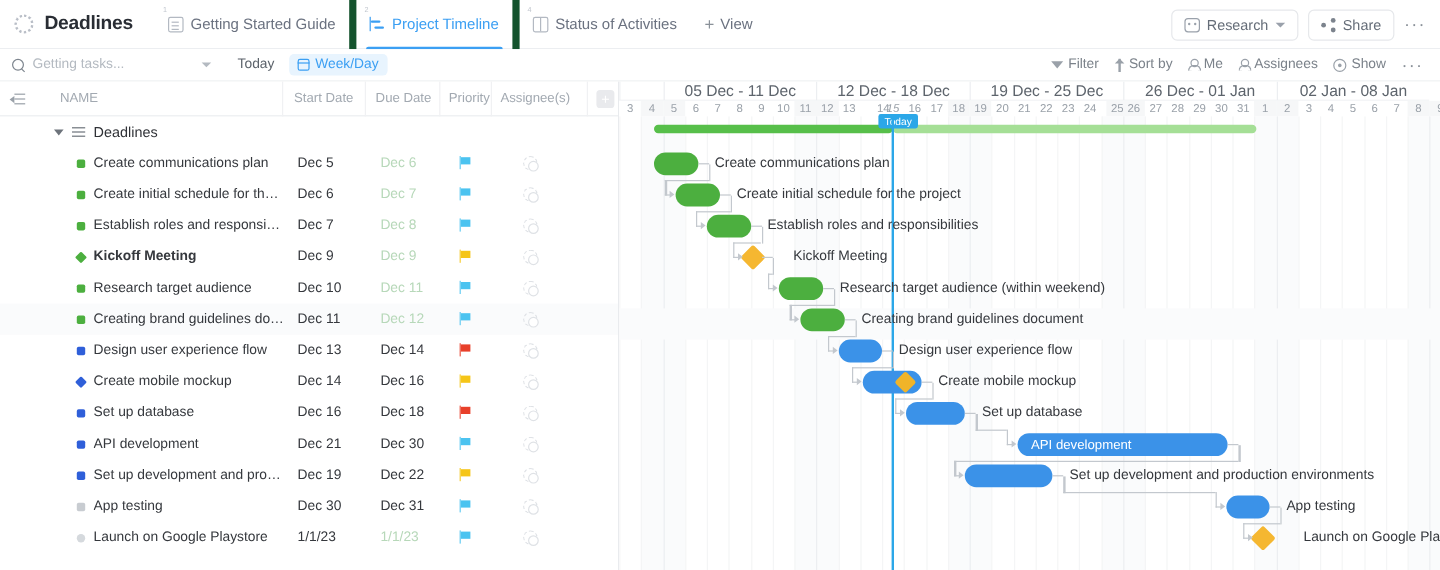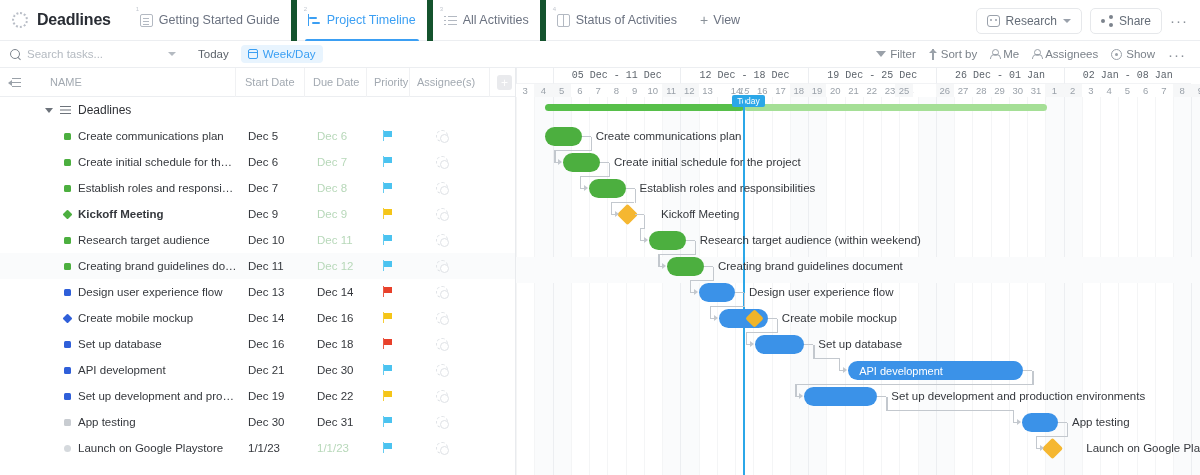--- a/index.html
+++ b/index.html
@@ -219,23 +219,23 @@
     border-radius: 50%; border: 1.2px solid #dfe2e6; background: #fff;
   }
 
   
   .gantt-pane {
     position: absolute; left: 516px; top: 68px; width: 684px; height: 407px;
     overflow: hidden; background: #fff;
   }
   .gantt-head { position: absolute; left: 0; top: 0; width: 684px; height: 29px; }
   .wk-cell {
-    position: absolute; top: 0; height: 16px; font-size: 10px; color: #5d646c;
+    position: absolute; top: 0; height: 16px; font-size: 13px; color: #5d646c;
     display: flex; align-items: center; justify-content: center;
-    border-left: 1px solid #eceef1; border-bottom: 1px solid #f2f3f5; font-family: Liberation Mono, monospace;
+    border-left: 1px solid #eceef1; border-bottom: 1px solid #f2f3f5;
   }
   .day-cell {
     position: absolute; top: 16px; height: 13px; width: 18.25px;
     font-size: 9.5px; color: #9aa1a9;
     display: flex; align-items: center; justify-content: center;
   }
   .day-cell.wknd { background: #f6f7f8; }
   .gantt-body { position: absolute; left: 0; top: 29px; width: 684px; height: 378px; }
   .vline { position: absolute; top: 0; bottom: 0; width: 1px; background: #f4f5f6; }
   .vline.wkstart { background: #eceef1; }
@@ -295,25 +295,20 @@
         <span>Getting Started Guide</span>
       </div>
       <div class="vtab active">
         <span class="tnum">2</span>
         <span class="mini-ic ic-gantt">
             <i></i>
           </span>
         <span>Project Timeline</span>
       </div>
       <div class="vtab">
-        <span class="tnum">3</span>
-        <span class="mini-ic ic-list"></span>
-        <span>All Activities</span>
-      </div>
-      <div class="vtab">
         <span class="tnum">4</span>
         <span class="mini-ic ic-board"></span>
         <span>Status of Activities</span>
       </div>
       <div class="addview">
         <span class="plus-g">+</span>
         <span>View</span>
       </div>
     </div>
 
@@ -331,21 +326,21 @@
           </span>
         <span>Share</span>
       </div>
       <div class="dots3">···</div>
     </div>
   </div>
 
   <div class="toolbar">
     <div class="searchbox">
       <span class="magnifier"></span>
-      <span class="search-ph">Search tasks...</span>
+      <span class="search-ph">Getting tasks...</span>
     </div>
     <div class="tb-caret"></div>
     <div class="tb-today">Today</div>
     <div class="tb-weekday">
       <span class="cal-ic"></span>
       <span>Week/Day</span>
     </div>
 
     <div class="toolbar-right">
       <div class="tr-item">
@@ -525,21 +520,21 @@
         <div class="day-cell" style="left: 219px; font-style: italic;">15</div>
         <div class="day-cell" style="left: 237.25px;">16</div>
         <div class="day-cell" style="left: 255.5px;">17</div>
         <div class="day-cell wknd" style="left: 273.75px;">18</div>
         <div class="day-cell wknd" style="left: 292px;">19</div>
         <div class="day-cell" style="left: 310.25px;">20</div>
         <div class="day-cell" style="left: 328.5px;">21</div>
         <div class="day-cell" style="left: 346.75px;">22</div>
         <div class="day-cell" style="left: 365px;">23</div>
         <div class="day-cell" style="left: 383.25px;">24</div>
-        <div class="day-cell wknd" style="left: 379px;">25</div>
+        <div class="day-cell wknd" style="left: 406px;">25</div>
         <div class="day-cell wknd" style="left: 419.75px;">26</div>
         <div class="day-cell" style="left: 438px;">27</div>
         <div class="day-cell" style="left: 456.25px;">28</div>
         <div class="day-cell" style="left: 474.5px;">29</div>
         <div class="day-cell" style="left: 492.75px;">30</div>
         <div class="day-cell" style="left: 511px;">31</div>
         <div class="day-cell wknd" style="left: 529.25px;">1</div>
         <div class="day-cell wknd" style="left: 547.5px;">2</div>
         <div class="day-cell" style="left: 565.75px;">3</div>
         <div class="day-cell" style="left: 584px;">4</div>

